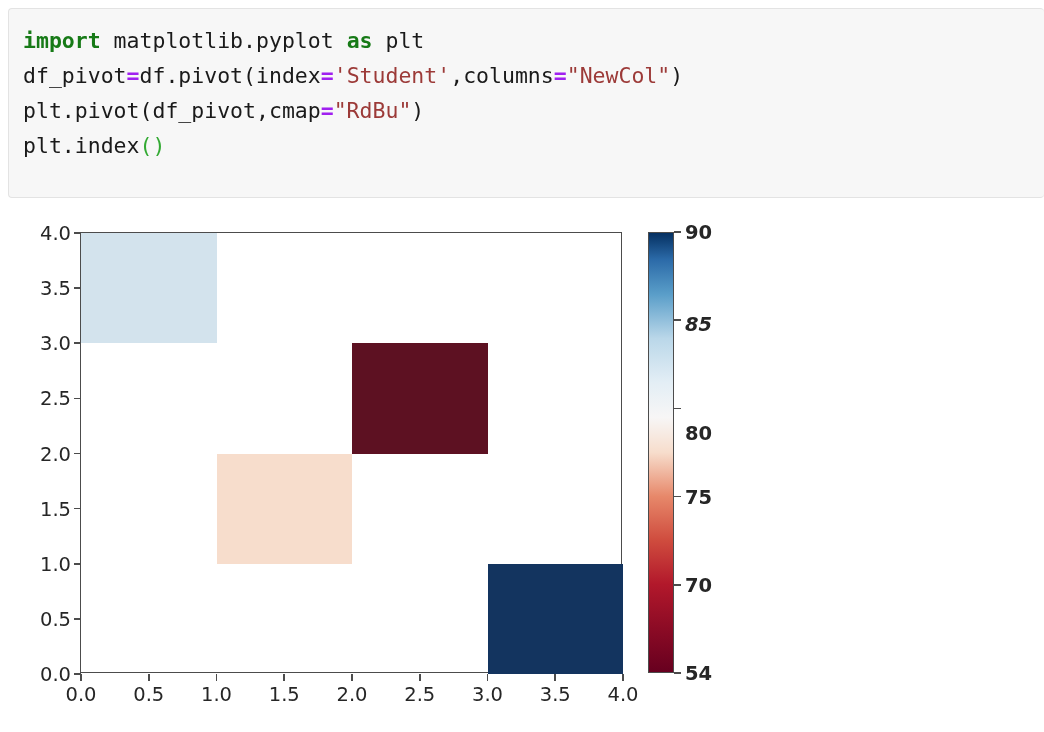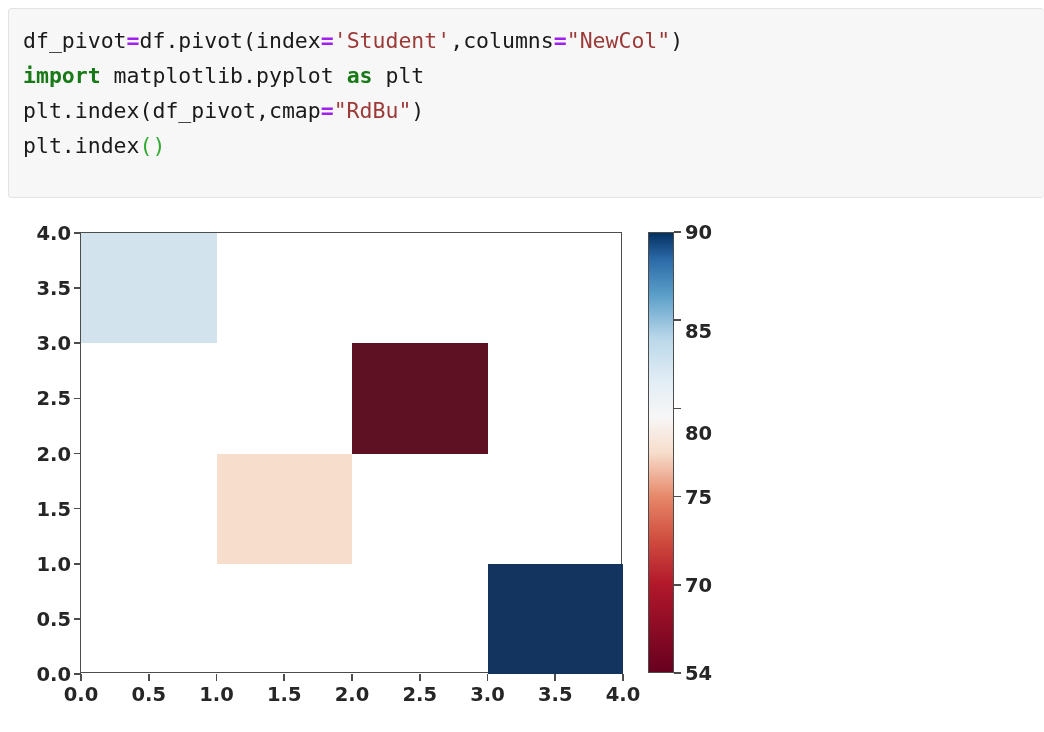--- a/index.html
+++ b/index.html
@@ -80,21 +80,21 @@
     position: absolute;
     height: 7px;
     width: 1.6px;
     background: #4c4c4c;
     top: 441px;
   }
   .ticklabel {
     position: absolute;
     font-family: "DejaVu Sans", "Liberation Sans", sans-serif;
     font-size: 19.5px;
-    font-weight: bold;
+    font-weight: normal;
     color: #262626;
     white-space: nowrap;
   }
   .ticklabel-y {
     text-align: right;
     transform: translateY(-50%);
     right: 100%;
     margin-right: 10px;
   }
   .ticklabel-x {
@@ -135,23 +135,23 @@
     font-weight: bold;
     color: #262626;
     white-space: nowrap;
   }
 </style>
 </head>
 <body>
 
 <div id="code-cell">
   <div id="code-lines">
+      <div class="code-line"><span class="tok-kw">import</span><span class="tok-plain"> matplotlib.pyplot </span><span class="tok-kw">as</span><span class="tok-plain"> plt</span></div>
       <div class="code-line"><span class="tok-plain">df_pivot</span><span class="tok-op">=</span><span class="tok-plain">df.pivot(index</span><span class="tok-op">=</span><span class="tok-str">'Student'</span><span class="tok-plain">,columns</span><span class="tok-op">=</span><span class="tok-str">"NewCol"</span><span class="tok-plain">)</span></div>
-      <div class="code-line"><span class="tok-kw">import</span><span class="tok-plain"> matplotlib.pyplot </span><span class="tok-kw">as</span><span class="tok-plain"> plt</span></div>
-      <div class="code-line"><span class="tok-plain">plt.index(df_pivot,cmap</span><span class="tok-op">=</span><span class="tok-str">"RdBu"</span><span class="tok-plain">)</span></div>
+      <div class="code-line"><span class="tok-plain">plt.pivot(df_pivot,cmap</span><span class="tok-op">=</span><span class="tok-str">"RdBu"</span><span class="tok-plain">)</span></div>
       <div class="code-line"><span class="tok-plain">plt.index</span><span class="tok-paren-g">()</span></div>
     </div>
 </div>
 
 <div id="figure">
 
   <div id="plot-area">
     <div id="heat-cells">
         <div class="heat-cell" style="left: 0px; top: 0px; width: 135.5px; height: 110.25px; background: rgb(211, 227, 237);"></div>
         <div class="heat-cell" style="left: 135.5px; top: 220.5px; width: 135.5px; height: 110.25px; background: rgb(247, 221, 204);"></div>
@@ -205,19 +205,19 @@
     <div id="colorbar-ticks">
         <div class="cb-tick" style="top: 440.2px;"></div>
         <div class="cb-label" style="top: 441px;">54</div>
         <div class="cb-tick" style="top: 352px;"></div>
         <div class="cb-label" style="top: 352.8px;">70</div>
         <div class="cb-tick" style="top: 263.8px;"></div>
         <div class="cb-label" style="top: 264.6px;">75</div>
         <div class="cb-tick" style="top: 175.6px;"></div>
         <div class="cb-label" style="top: 176.4px; margin-top: 25px;">80</div>
         <div class="cb-tick" style="top: 87.4px;"></div>
-        <div class="cb-label" style="top: 99px;">85</div>
+        <div class="cb-label" style="top: 92px; font-style: italic;">85</div>
         <div class="cb-tick" style="top: -0.8px;"></div>
         <div class="cb-label" style="top: 0px;">90</div>
       </div>
   </div>
 
 </div>
 
 </body></html>

